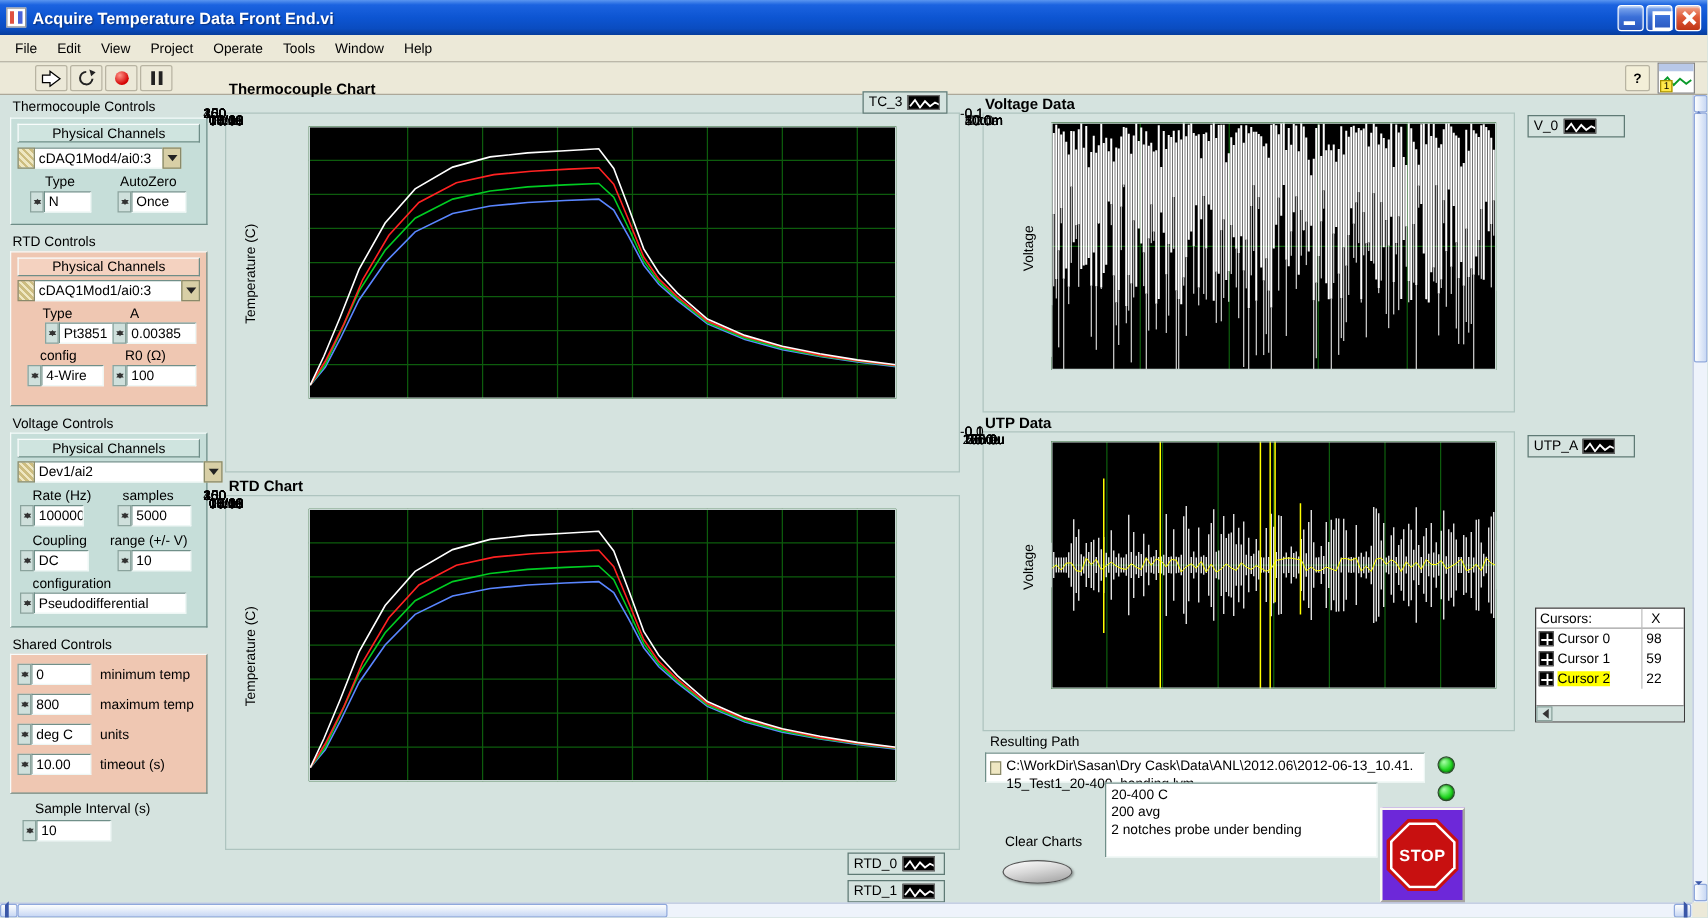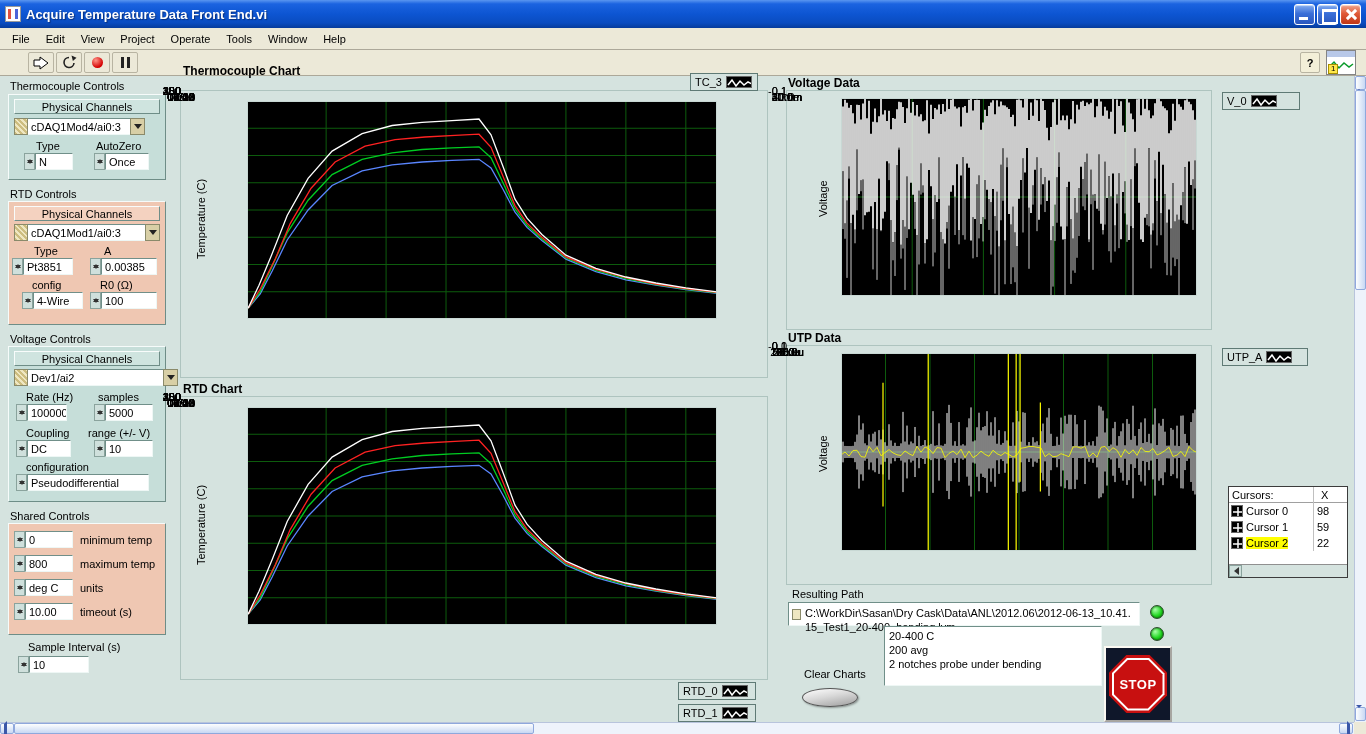--- a/index.html
+++ b/index.html
@@ -76,21 +76,21 @@
   .parr::after{content:"";border:4px solid transparent;border-right:5px solid #333;margin-right:3px}
 
   
   .pathbox{position:absolute;background:#fff;border:1px solid;border-color:#708f89 #eef7f5 #eef7f5 #708f89;padding:3px 4px 2px 16px;font-size:11px;line-height:14px;word-break:break-all}
   .ptype{position:absolute;left:3px;top:6px;width:9px;height:11px;background:#efe7c2;border:1px solid #8a8a6a}
   .led{position:absolute;width:14px;height:14px;border-radius:50%;border:1px solid #2c4c2c;
      background:radial-gradient(circle at 35% 30%,#a8ffa8,#22d822 55%,#0a8f0a);box-shadow:inset 0 0 2px #064006}
   .oval{position:absolute;width:56px;height:19px;border-radius:50%;border:1px solid #555;
      background:linear-gradient(170deg,#ffffff 0%,#d8d8d8 45%,#9e9e9e 100%);box-shadow:1px 1px 2px rgba(0,0,0,.35)}
   .commentbox{position:absolute;background:#fff;border:1px solid;border-color:#708f89 #eef7f5 #eef7f5 #708f89;padding:2px 4px;font-size:11px;line-height:14px;white-space:pre-line}
-  .stopbtn{position:absolute;left:1104px;top:646px;width:68px;height:76px;background:#0f172a;border:2px outset #fbf9f2;display:flex;align-items:center;justify-content:center}
+  .stopbtn{position:absolute;left:1104px;top:646px;width:68px;height:76px;background:#6d28d9;border:2px outset #fbf9f2;display:flex;align-items:center;justify-content:center}
   .oct{clip-path:polygon(30% 0,70% 0,100% 30%,100% 70%,70% 100%,30% 100%,0 70%,0 30%);display:flex;align-items:center;justify-content:center}
   .o1{width:58px;height:58px;background:#c81010}
   .o2{width:53px;height:53px;background:#fff}
   .o3{width:49px;height:49px;background:#c81010;color:#fff;font-weight:bold;font-size:13px;letter-spacing:.5px}
 
   
   .hscroll{position:absolute;left:0;top:722px;width:1354px;height:12px;background:#eef3fb;border-top:1px solid #b8c4dc}
   .vscroll{position:absolute;left:1354px;top:76px;width:12px;height:646px;background:#eef3fb;border-left:1px solid #b8c4dc}
   .sb{position:absolute;background:linear-gradient(180deg,#fdfefe,#c8d8f4);border:1px solid #8fa8dc;border-radius:2px}
   .sb.v{background:linear-gradient(90deg,#fdfefe,#c8d8f4)}
@@ -174,21 +174,21 @@
 <div class="glab" style="left:10px;top:188px">RTD Controls</div>
 <div class="grp salmon" style="left:8px;top:201px;width:158px;height:124px"></div>
 <div class="hdr s" style="left:14px;top:206px;width:146px">Physical  Channels</div>
 <div class="combo" style="left:14px;top:224px;width:146px">
   <span class="io"></span>
   <span class="txt">cDAQ1Mod1/ai0:3</span>
   <span class="carr"></span>
 </div>
 <div class="glab" style="left:34px;top:245px">Type</div>
 <div class="glab" style="left:104px;top:245px">A</div>
-<div class="numctl" style="left:12px;top:258px">
+<div class="numctl" style="left:36px;top:258px">
   <span class="spin"></span>
   <span class="fbox" style="width:50px">Pt3851</span>
 </div>
 <div class="numctl" style="left:90px;top:258px">
   <span class="spin"></span>
   <span class="fbox" style="width:56px">0.00385</span>
 </div>
 <div class="glab" style="left:32px;top:279px">config</div>
 <div class="glab" style="left:100px;top:279px">R0 (Ω)</div>
 <div class="numctl" style="left:22px;top:292px">

